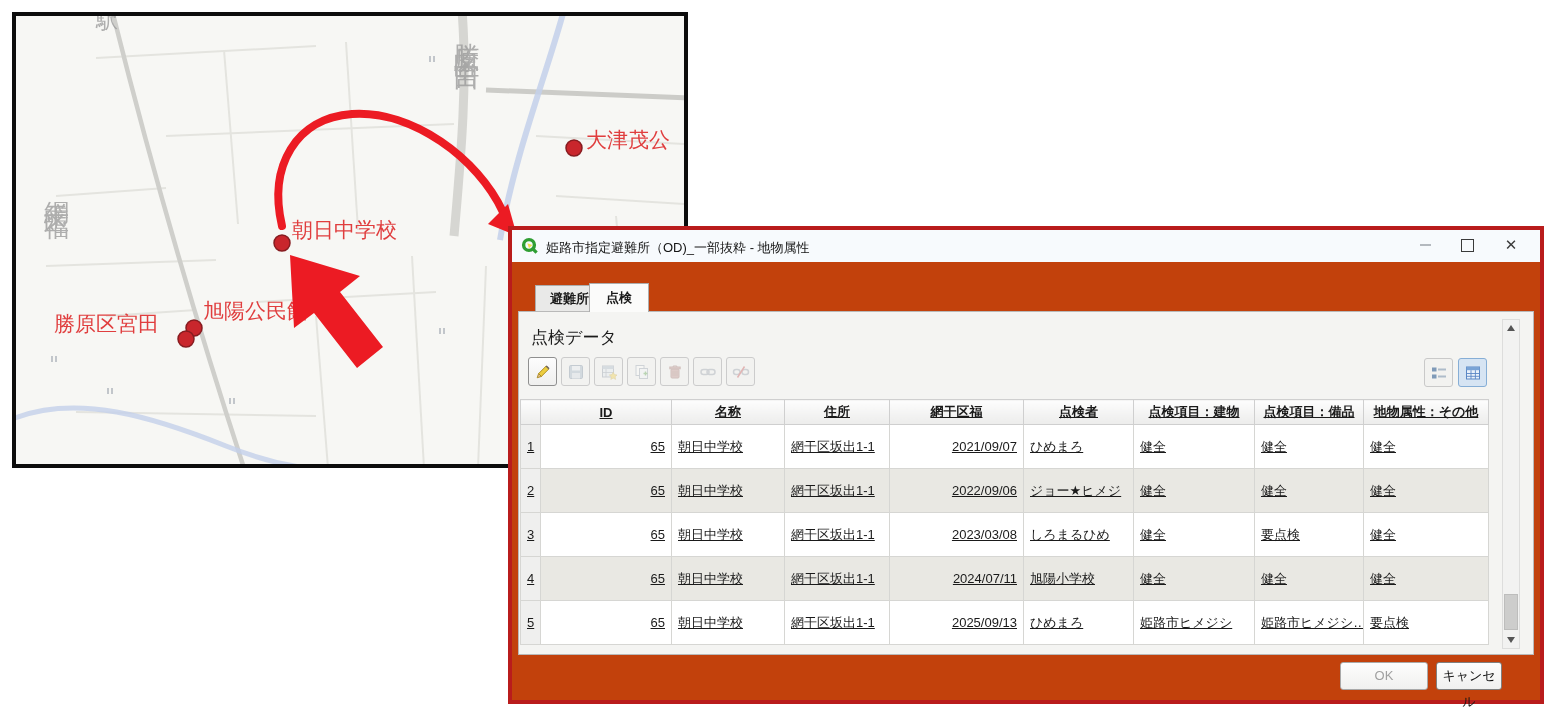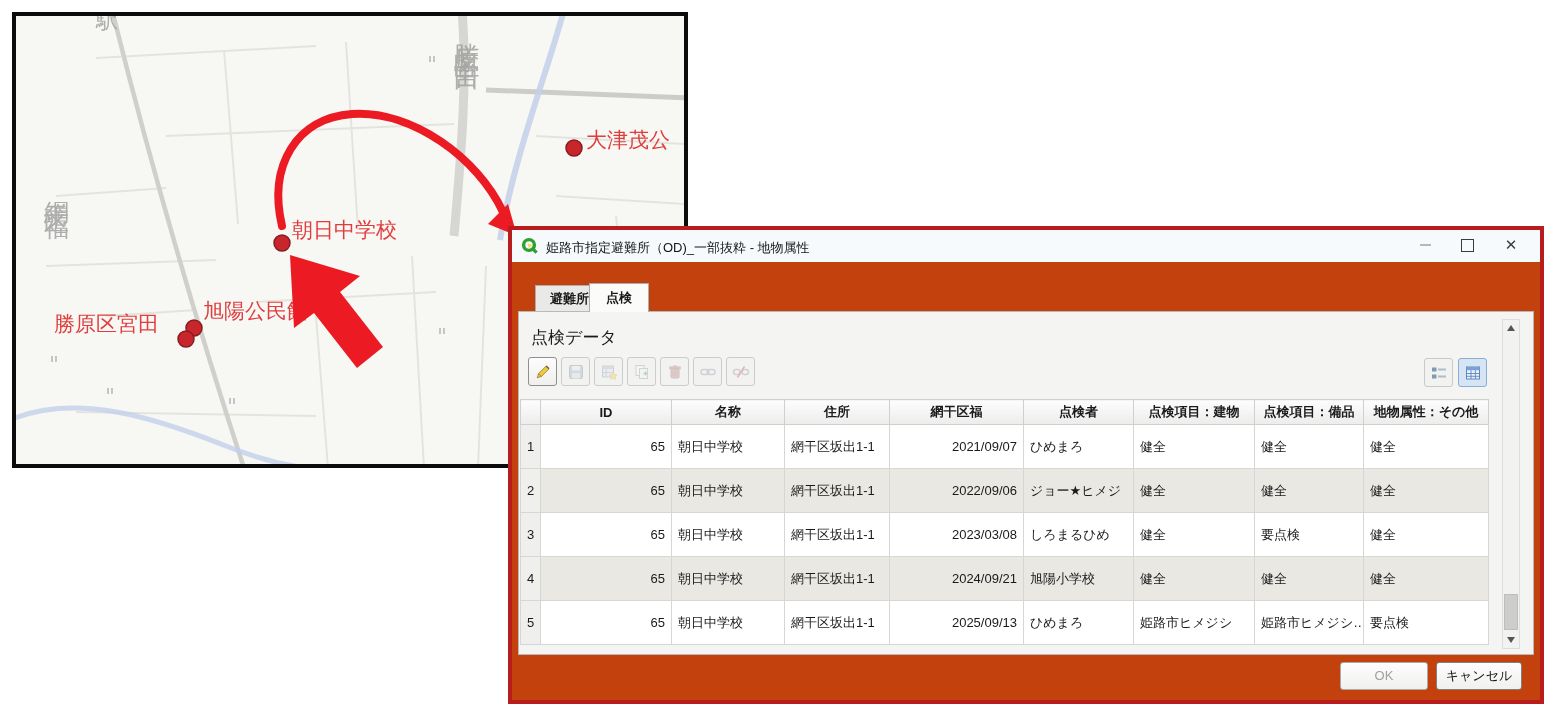--- a/index.html
+++ b/index.html
@@ -52,21 +52,21 @@
   .vw-btn{position:absolute;top:46px;width:29px;height:29px;box-sizing:border-box;
           border:1px solid #c9c9c9;border-radius:3px;background:#f2f2f0;
           display:flex;align-items:center;justify-content:center;}
   .vw-btn.active{background:#d6e4f3;border:1px solid #86aed6;}
 
   
   .grid-wrap{left:1px;top:87px;width:968px;}
   table.grid{border-collapse:collapse;table-layout:fixed;width:968px;background:#fff;
              border:1px solid #b5b5b5;}
   table.grid th,table.grid td{box-sizing:border-box;border:1px solid #d6d6d3;
-             font-size:13px;overflow:hidden;white-space:nowrap;padding:0 6px;}
+             font-size:13px;overflow:hidden;white-space:nowrap;padding:0 6px;text-decoration:underline;}
   table.grid thead th{height:25px;background:linear-gradient(#fdfdfd,#ececeb);
              border-color:#cfcfcf;font-weight:600;text-align:center;padding:0 2px;}
   table.grid tbody tr{height:44px;}
   table.grid tbody tr.alt{background:#e9e8e3;}
   td.gut,th.gut{background:#efefee;border-color:#d0d0d0;padding:0 0 0 3px;
              font-size:12.5px;font-weight:400;text-align:left;}
   td.num{text-align:right;}
   td.txt{text-align:left;}
 
   
@@ -79,21 +79,21 @@
             background:#cdcdcc;border:1px solid #bdbdbc;box-sizing:border-box;}
   .tri{width:0;height:0;border-left:4.5px solid transparent;border-right:4.5px solid transparent;}
   .tri-up{border-bottom:6px solid #555;}
   .tri-down{border-top:6px solid #555;}
 
   
   .dlg-btn{position:absolute;top:432px;height:28px;box-sizing:border-box;
            border:1px solid #a9a9a9;border-radius:3px;font-size:13px;
            background:linear-gradient(#fdfdfd,#f0f0ef);text-align:center;line-height:26px;}
   .btn-ok{left:828px;width:88px;color:#a0a0a0;}
-  .btn-cancel{left:924px;width:86px;color:#141414;border-color:#808080;}
+  .btn-cancel{left:924px;width:66px;color:#141414;border-color:#808080;}
 </style>
 </head>
 <body>
 
 <div class="abs map-frame">
 
   <svg class="map-layer svg-base" viewBox="0 0 668 448">
 
     <g stroke="#e4e4df" stroke-width="2" fill="none">
       <path d="M80,42 L300,30"></path>
@@ -309,21 +309,21 @@
             <td class="txt">しろまるひめ</td>
             <td class="txt">健全</td>
             <td class="txt">要点検</td>
             <td class="txt">健全</td>
           </tr>
           <tr class="alt">
             <td class="gut">4</td>
             <td class="num">65</td>
             <td class="txt">朝日中学校</td>
             <td class="txt">網干区坂出1-1</td>
-            <td class="num">2024/09/21</td>
+            <td class="num">2024/07/11</td>
             <td class="txt">旭陽小学校</td>
             <td class="txt">健全</td>
             <td class="txt">健全</td>
             <td class="txt">健全</td>
           </tr>
           <tr>
             <td class="gut">5</td>
             <td class="num">65</td>
             <td class="txt">朝日中学校</td>
             <td class="txt">網干区坂出1-1</td>

